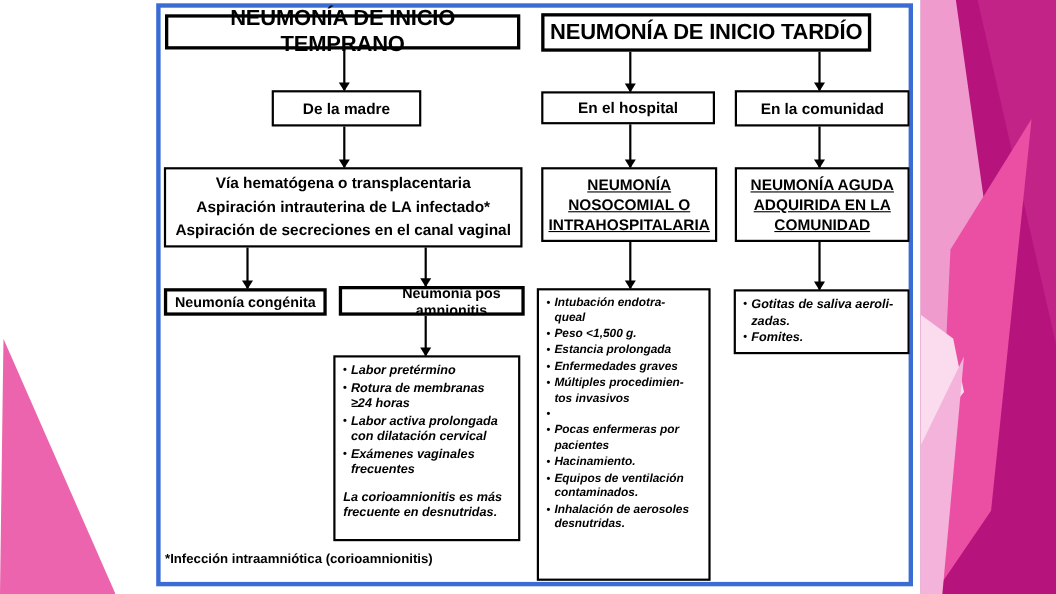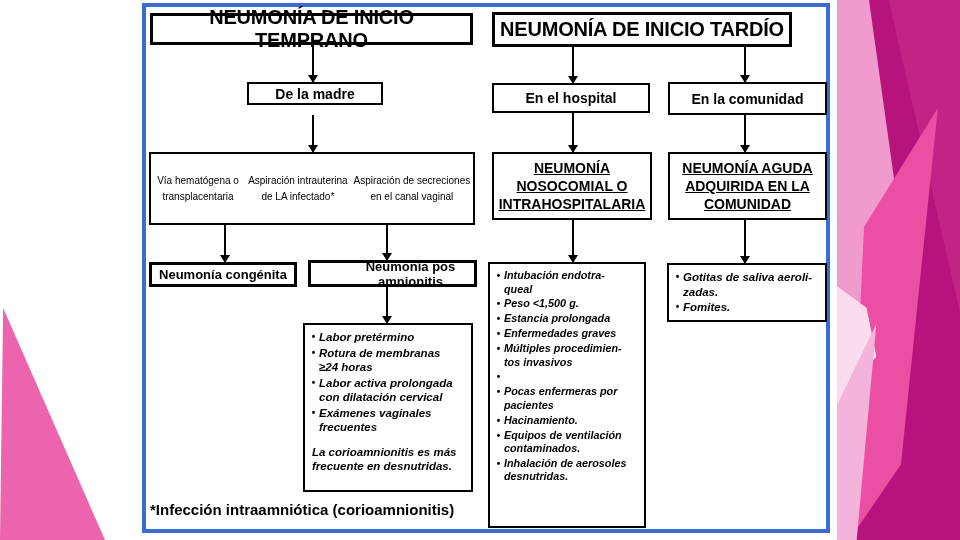--- a/index.html
+++ b/index.html
@@ -22,39 +22,39 @@
   .slide { position:absolute; left:142px; top:3px; width:688px; height:530px;
            background:#ffffff; border:4px solid #3a6cd4; }
 
   .box { position:absolute; background:#fff; border:2px solid #000; color:#000;
          display:flex; align-items:center; justify-content:center; text-align:center; }
   .box.thick { border-width:3px; }
   .hdr { font-weight:bold; font-size:20px; letter-spacing:-0.2px; }
   .lbl { font-weight:bold; font-size:14px; }
   .sub { font-weight:bold; font-size:14px; line-height:1.3; white-space:pre-line;text-decoration:underline; }
 
-  .mech { flex-direction:row; font-weight:normal; font-size:10px; line-height:1.55; }
+  .mech { flex-direction:column; font-weight:bold; font-size:14px; line-height:1.55; }
 
   .bullets-box { position:absolute; background:#fff; border:2px solid #000; color:#000;
                  padding:5px 2px 4px 3px; text-align:left; }
   .bi { display:flex; align-items:flex-start; margin-bottom:1px; }
   .dot { width:11px; flex:0 0 11px; text-align:center; font-size:10px; line-height:14px;
          font-weight:bold; }
   .bt { font-weight:bold; font-style:italic; white-space:pre-line; }
   .fs115 .bt { font-size:11.5px; line-height:14.5px; }
   .fs110 .bt { font-size:10.8px; line-height:13.6px; }
   .note { font-weight:bold; font-style:italic; font-size:11.5px; line-height:14.5px;
           white-space:pre-line; margin:10px 0 0 4px; }
 
   .arrow { position:absolute; width:2px; background:#000; }
   .arrow::after { content:""; position:absolute; bottom:-1px; left:-4px;
                   border-left:5px solid transparent; border-right:5px solid transparent;
                   border-top:8px solid #000; }
 
-  .footnote { position:absolute; left:4px; top:494px; font-size:15px; font-weight:bold; color:#000; }
+  .footnote { position:absolute; left:4px; top:494px; font-size:12px; font-weight:bold; color:#000; }
 </style>
 </head>
 <body>
 
 <div class="stage">
 
   <div class="accent-band">
     <div class="facet topright"></div>
     <div class="facet lighttop"></div>
     <div class="facet midpink"></div>
@@ -62,21 +62,21 @@
     <div class="facet lightbot"></div>
   </div>
 
   <div class="wedge-bl"></div>
 
   <div class="slide">
 
     <div class="box thick hdr" style="left:4px;  top:6px; width:323px; height:32px;">NEUMONÍA DE INICIO TEMPRANO</div>
     <div class="box thick hdr" style="left:346px; top:5px; width:300px; height:35px;">NEUMONÍA DE INICIO TARDÍO</div>
 
-    <div class="box lbl" style="left:101px; top:75px; width:136px; height:23px;">De la madre</div>
+    <div class="box lbl" style="left:101px; top:75px; width:136px; height:33px;">De la madre</div>
     <div class="box lbl" style="left:346px; top:76px; width:158px; height:30px;">En el hospital</div>
     <div class="box lbl" style="left:522px; top:75px; width:159px; height:33px;">En la comunidad</div>
 
     <div class="box mech" style="left:3px; top:145px; width:326px; height:73px;">
         <div>Vía hematógena o transplacentaria</div>
         <div>Aspiración intrauterina de LA infectado*</div>
         <div>Aspiración de secreciones en el canal vaginal</div>
       </div>
 
     <div class="box sub" style="left:346px; top:145px; width:160px; height:68px;">NEUMONÍA

